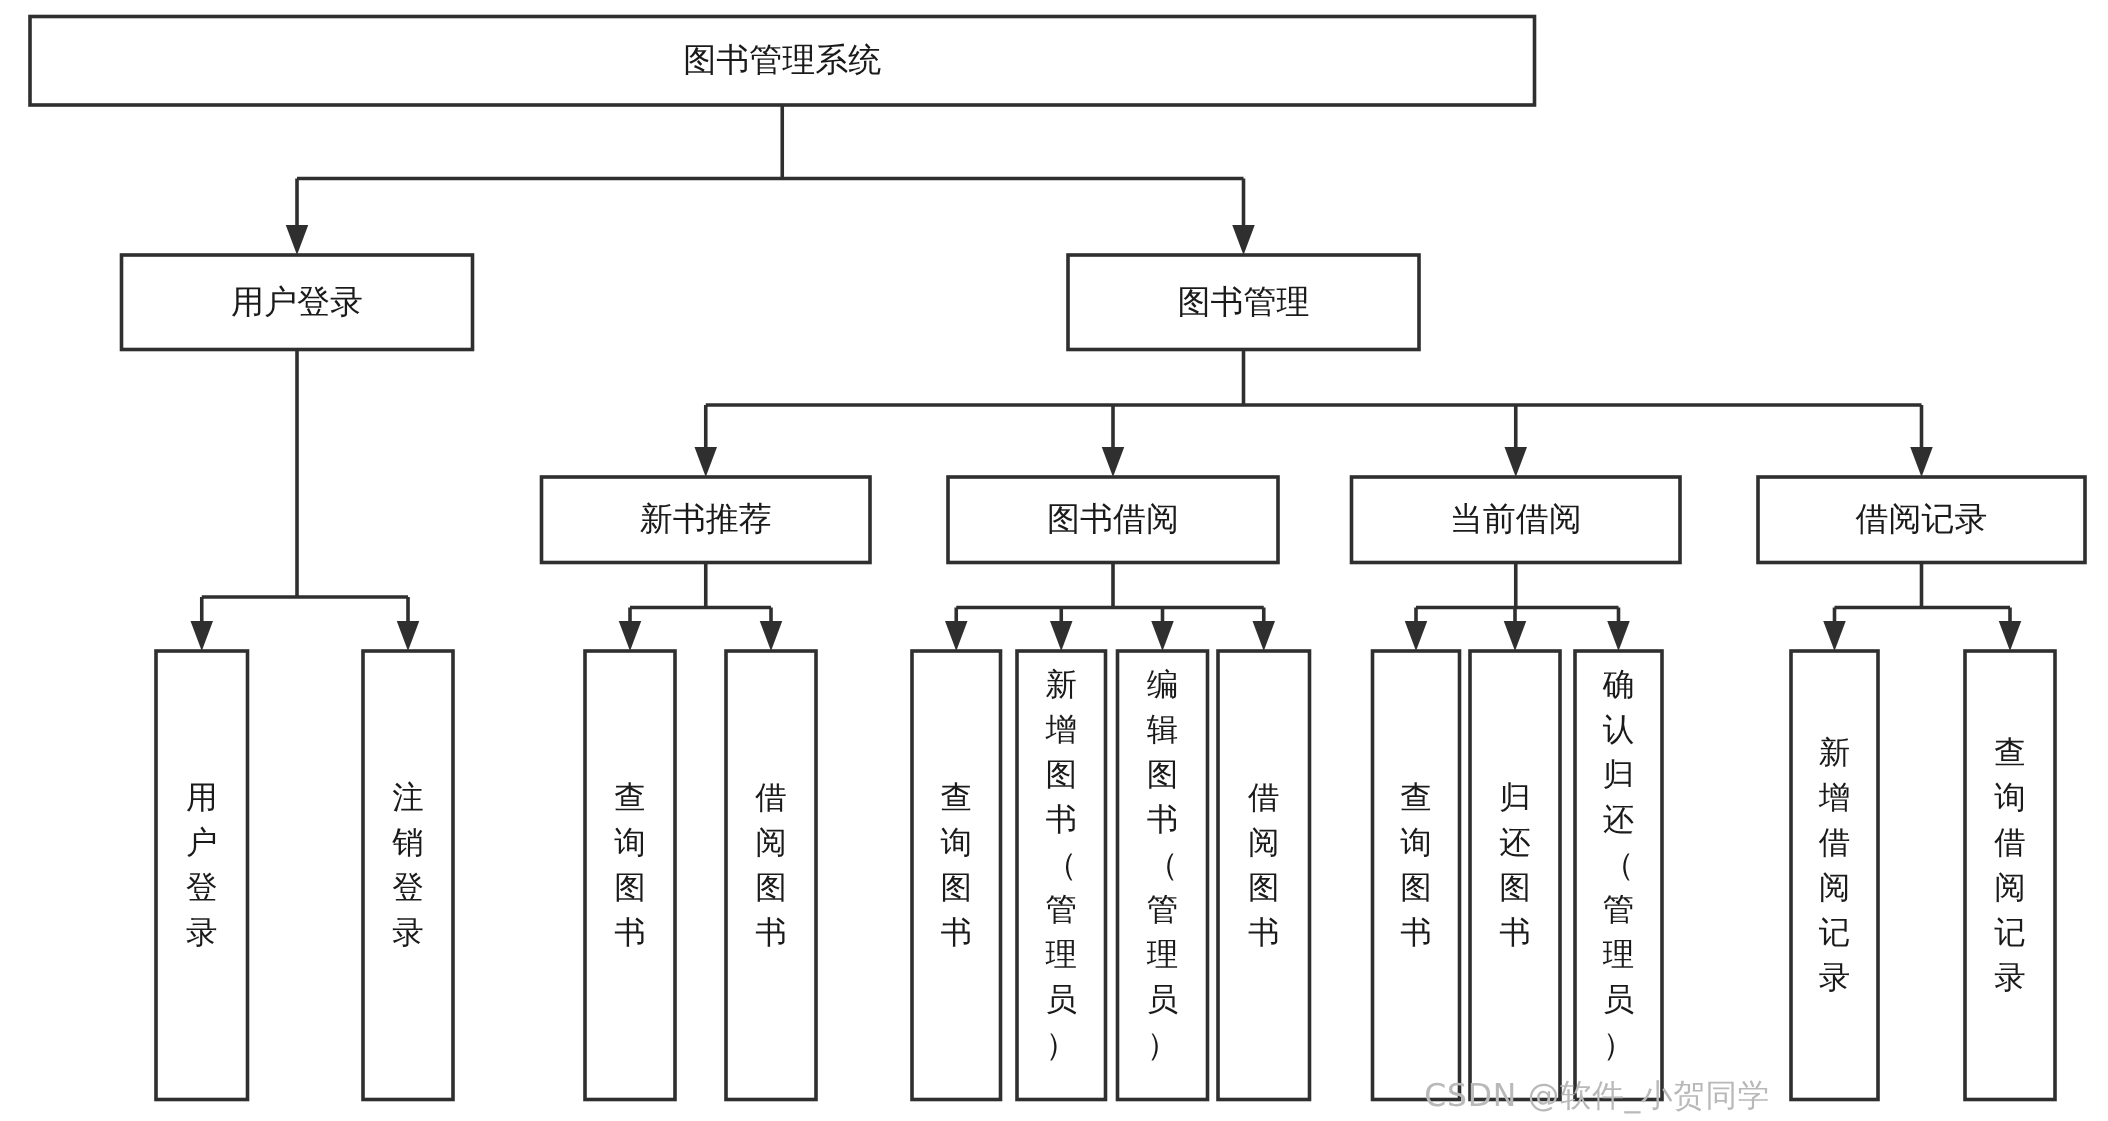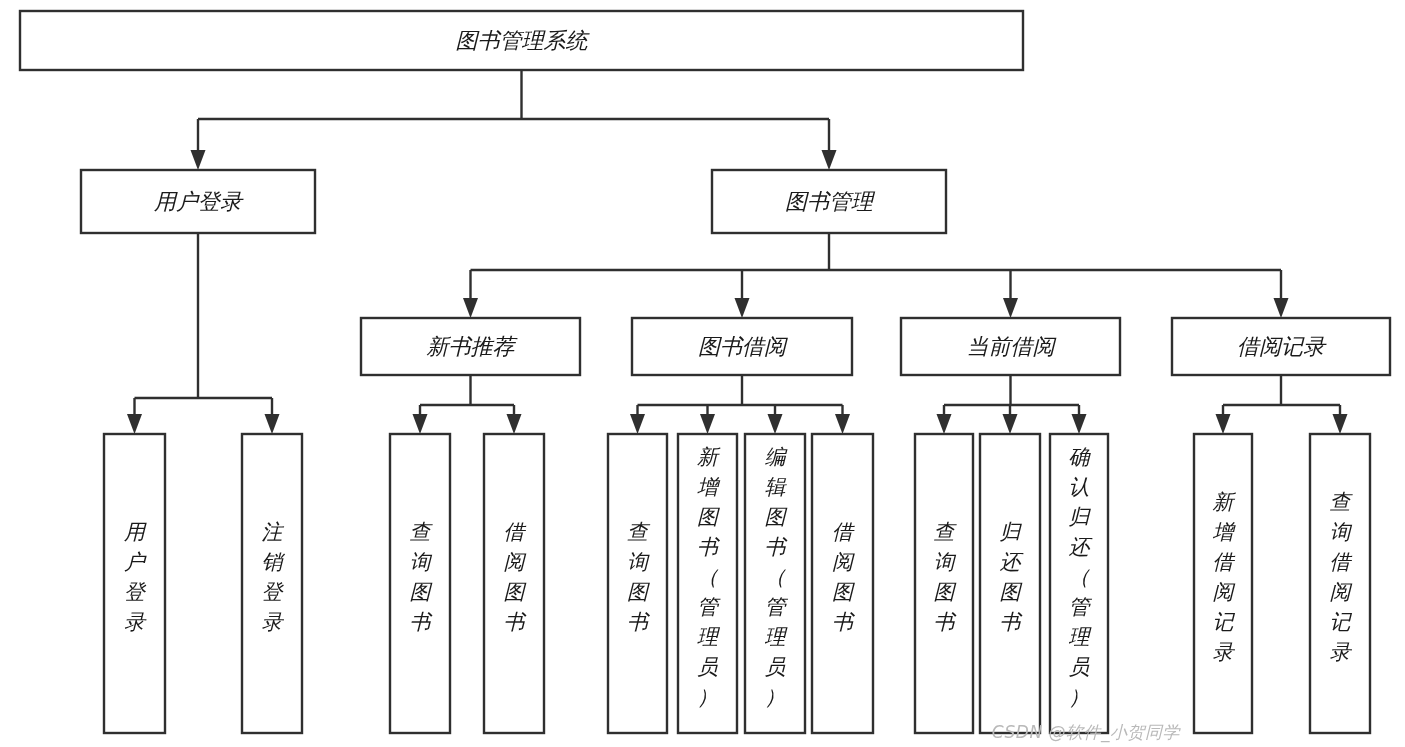--- a/index.html
+++ b/index.html
@@ -13,21 +13,20 @@
     position: relative;
     overflow: hidden;
     font-family: "DejaVu Sans", "Liberation Sans", sans-serif;
   }
   #diagram-root {
     position: absolute;
     left: 0;
     top: 0;
     width: 1190px;
     height: 747px;
-    font-style: italic;
   }
   svg.flow {
     display: block;
     width: 1405px;
     height: 747px;
   }
   .node-rect {
     fill: #ffffff;
     stroke: #2f2f2f;
     stroke-width: 2.4;
@@ -52,21 +51,21 @@
   }
   .arrow-head {
     fill: #2f2f2f;
     stroke: none;
   }
   .watermark {
     position: absolute;
     right: 10px;
     bottom: 3px;
     font-family: "DejaVu Sans", "Liberation Sans", sans-serif;
-    font-size: 17px;
+    font-size: 21px;
     color: #b9b9b9;
     white-space: nowrap;
     letter-spacing: 0.5px;
     pointer-events: none;
   }
 </style>
 </head>
 <body>
 
 <div id="diagram-root">

